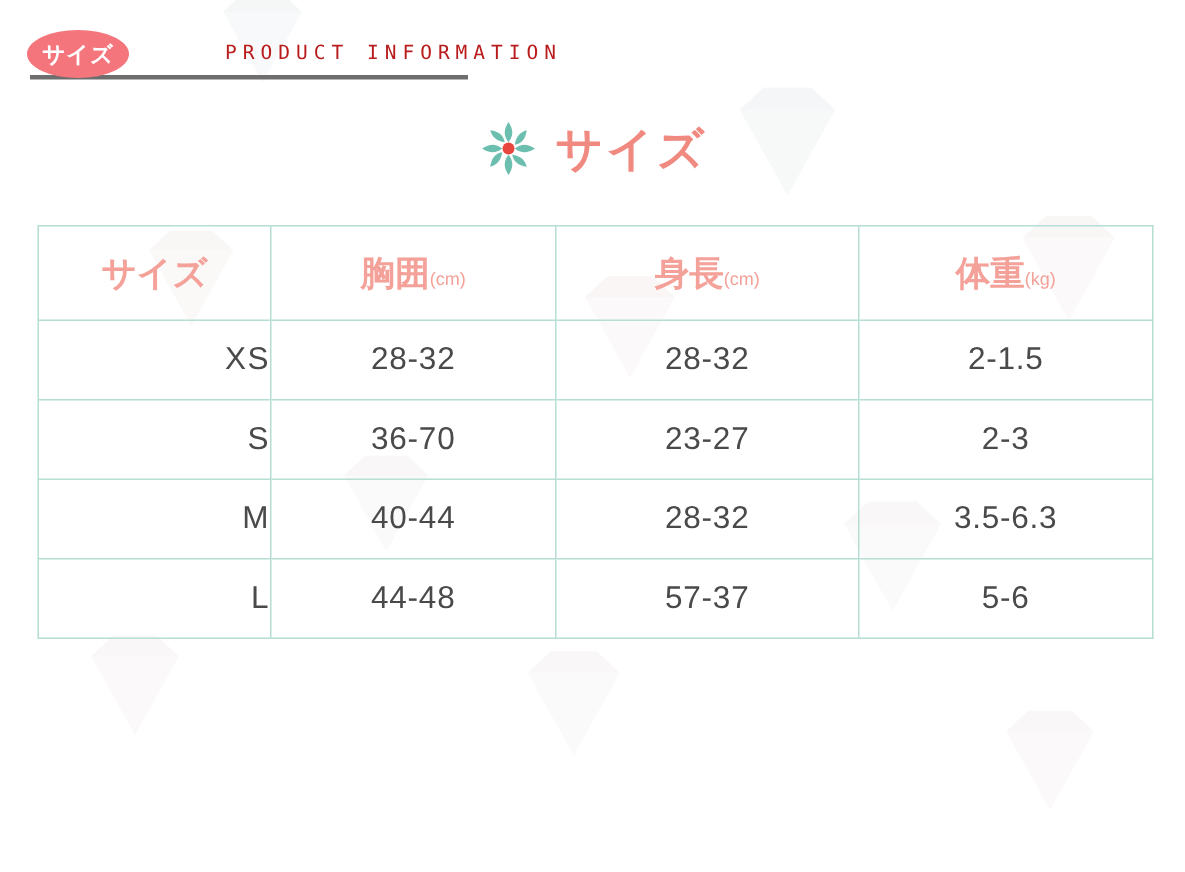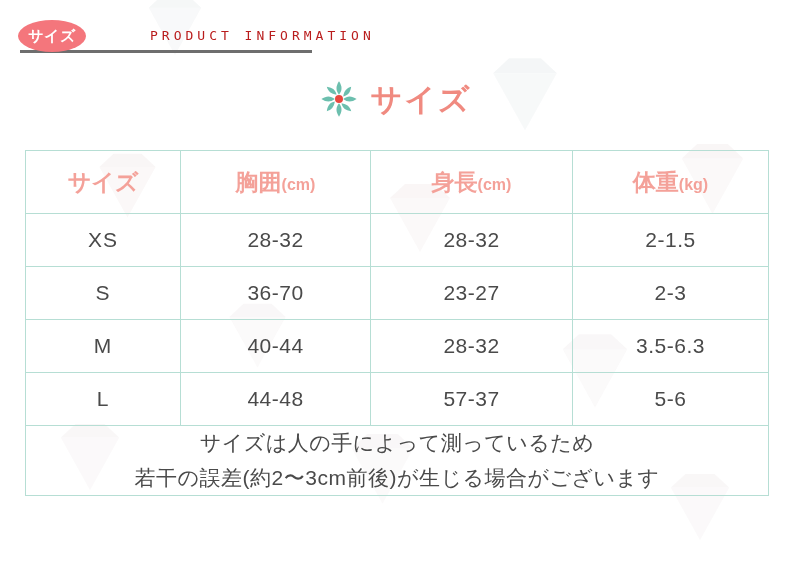--- a/index.html
+++ b/index.html
@@ -118,32 +118,33 @@
     padding: 0;
     background: transparent;
   }
   #size-table thead th {
     height: 62px;
     color: #f4a199;
     font-size: 23px;
     font-weight: bold;
   }
   #size-table thead th .unit {
-    font-size: 16px;
-    font-weight: bold;
+    font-size: 12px;
+    font-weight: normal;
   }
   #size-table tbody td {
     height: 52px;
     color: #4a4a4a;
     font-size: 21px;
     font-weight: normal;
     letter-spacing: 0.5px;
   }
   #size-table tbody td.size-cell {
     letter-spacing: 1px;
+    text-align: right;
   }
   #table-note {
     height: 72px;
     color: #5a5a5a;
     font-size: 14px;
     line-height: 1.65;
     padding: 4px 10px;
   }
   #table-note .note-line {
     display: block;
@@ -276,20 +277,14 @@
       <td>40-44</td>
       <td>28-32</td>
       <td>3.5-6.3</td>
     </tr>
     <tr>
       <td class="size-cell">L</td>
       <td>44-48</td>
       <td>57-37</td>
       <td>5-6</td>
     </tr>
-    <tr>
-      <td id="table-note" colspan="4">
-        <span class="note-line">サイズは人の手によって測っているため</span>
-        <span class="note-line">若干の誤差(約2〜3cm前後)が生じる場合がございます</span>
-      </td>
-    </tr>
   </tbody>
 </table>
 
 </body></html>

